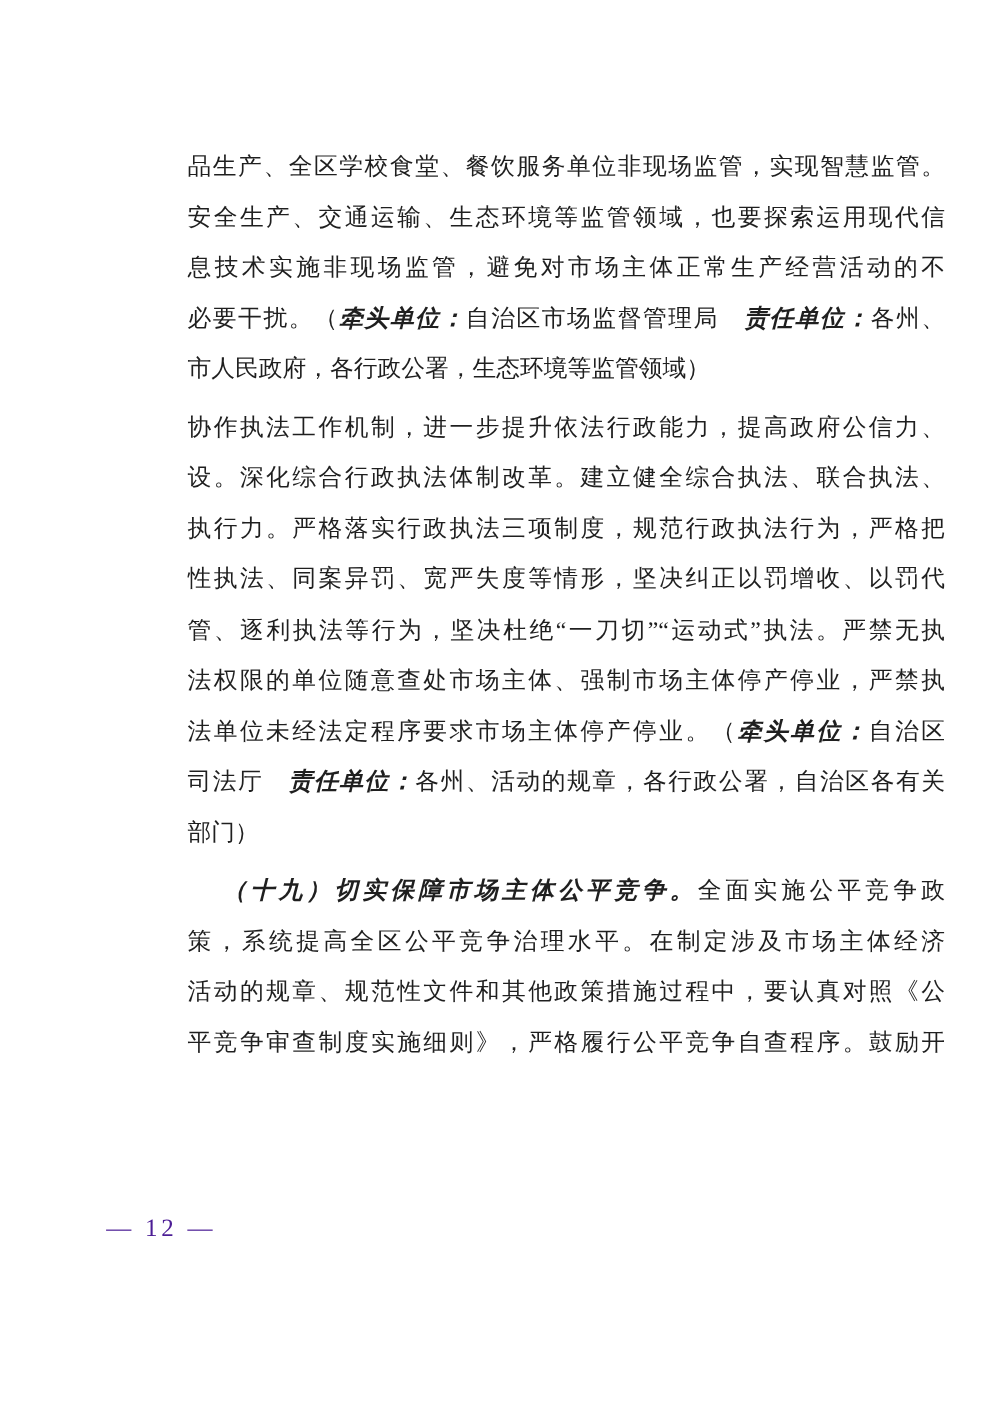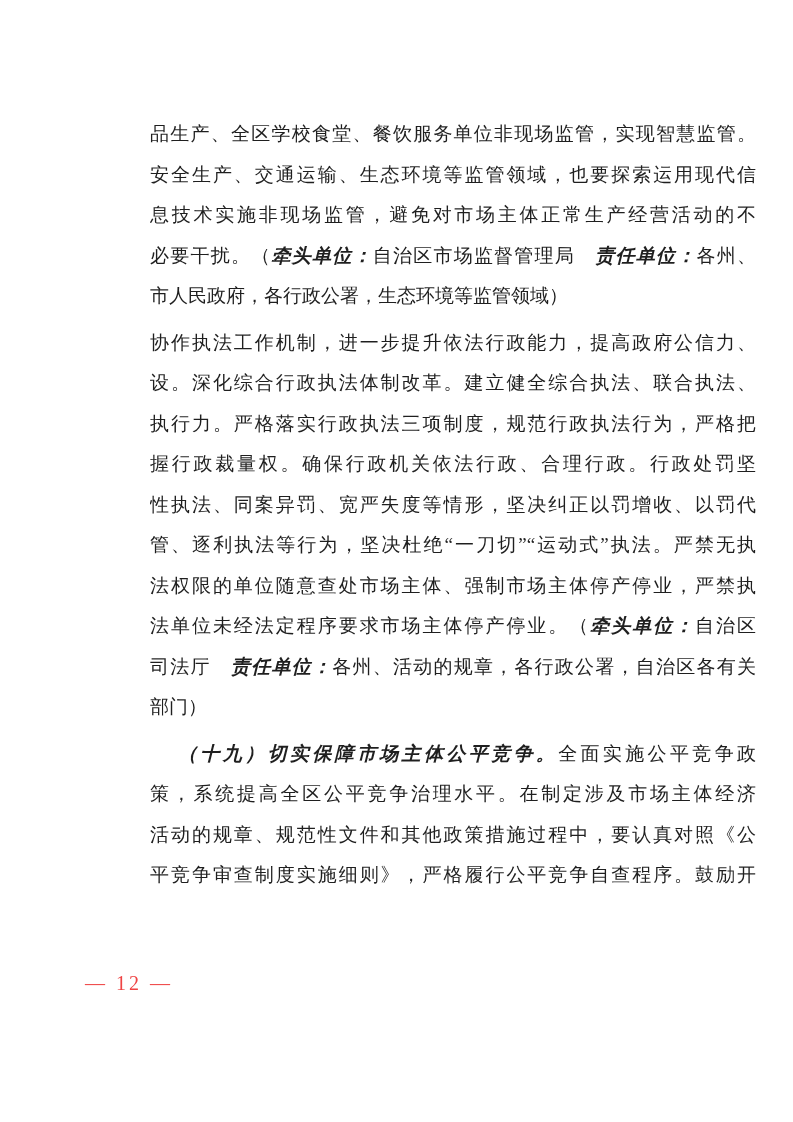--- a/index.html
+++ b/index.html
@@ -39,40 +39,39 @@
   .line.last { text-align-last: left; }
   .line.indent { padding-left: 28px; }
   .seg { font-weight: normal; }
   .seg.bold { font-weight: bold; font-style: italic; }
   .footer {
     position: absolute;
     left: 85px;
     top: 972px;
     font-size: 20px;
     letter-spacing: 3px;
-    color: #ef4444;
+    color: #4c1d95;
   }
 </style>
 </head>
 <body>
 
 <div class="page">
   <div class="text-block" id="body-block">
       <div class="para">
         <div class="line"><span class="seg">品生产、全区学校食堂、餐饮服务单位非现场监管，实现智慧监管。</span></div>
         <div class="line"><span class="seg">安全生产、交通运输、生态环境等监管领域，也要探索运用现代信</span></div>
         <div class="line"><span class="seg">息技术实施非现场监管，避免对市场主体正常生产经营活动的不</span></div>
         <div class="line"><span class="seg">必要干扰。（</span><span class="seg bold">牵头单位：</span><span class="seg">自治区市场监督管理局　</span><span class="seg bold">责任单位：</span><span class="seg">各州、</span></div>
         <div class="line last"><span class="seg">市人民政府，各行政公署，生态环境等监管领域）</span></div>
       </div>
       <div class="para">
         <div class="line"><span class="seg">协作执法工作机制，进一步提升依法行政能力，提高政府公信力、</span></div>
         <div class="line"><span class="seg">设。深化综合行政执法体制改革。建立健全综合执法、联合执法、</span></div>
         <div class="line"><span class="seg">执行力。严格落实行政执法三项制度，规范行政执法行为，严格把</span></div>
-        <div class="line"><span class="seg">握行政裁量权。确保行政机关依法行政、合理行政。行政处罚坚</span></div>
         <div class="line"><span class="seg">性执法、同案异罚、宽严失度等情形，坚决纠正以罚增收、以罚代</span></div>
         <div class="line"><span class="seg">管、逐利执法等行为，坚决杜绝“一刀切”“运动式”执法。严禁无执</span></div>
         <div class="line"><span class="seg">法权限的单位随意查处市场主体、强制市场主体停产停业，严禁执</span></div>
         <div class="line"><span class="seg">法单位未经法定程序要求市场主体停产停业。（</span><span class="seg bold">牵头单位：</span><span class="seg">自治区</span></div>
         <div class="line"><span class="seg">司法厅　</span><span class="seg bold">责任单位：</span><span class="seg">各州、活动的规章，各行政公署，自治区各有关</span></div>
         <div class="line last"><span class="seg">部门）</span></div>
       </div>
       <div class="para">
         <div class="line indent"><span class="seg bold">（十九）切实保障市场主体公平竞争。</span><span class="seg">全面实施公平竞争政</span></div>
         <div class="line"><span class="seg">策，系统提高全区公平竞争治理水平。在制定涉及市场主体经济</span></div>

